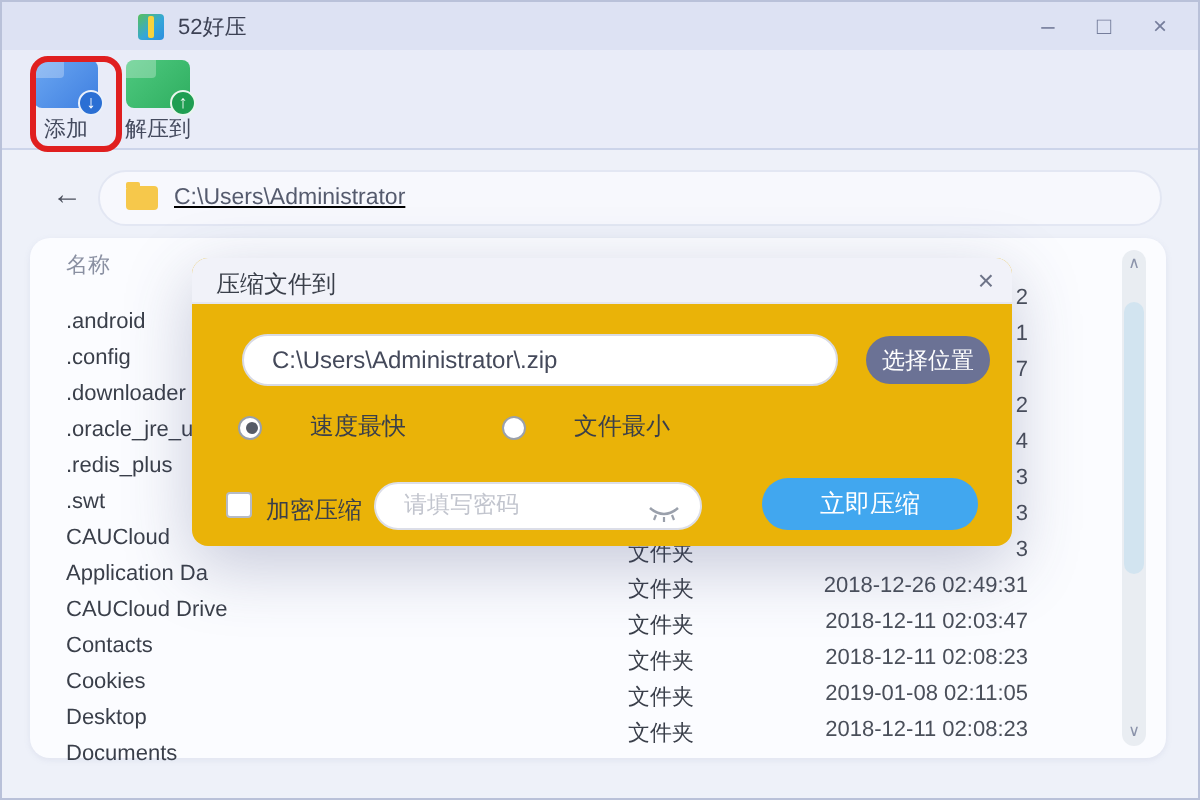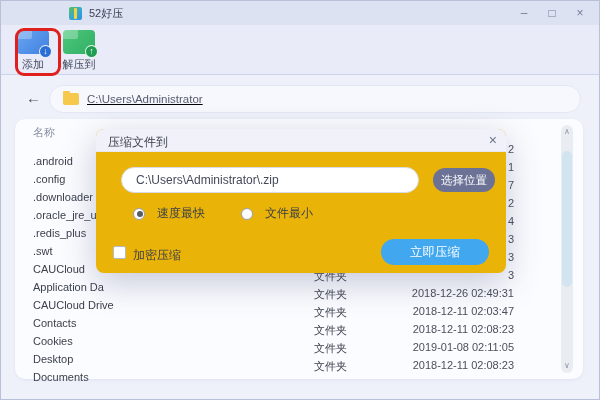--- a/index.html
+++ b/index.html
@@ -58,21 +58,21 @@
   .dialog{position:absolute;left:95px;top:128px;width:410px;height:144px;background:#eab308;
           border-radius:8px;box-shadow:0 10px 34px rgba(60,70,120,.28);}
   .dlg-header{position:absolute;left:0;top:0;width:100%;height:23px;background:#f1f2f9;
               border-radius:8px 8px 0 0;border-bottom:1px solid #e6e7ef;}
   .dlg-title{position:absolute;left:12px;top:5px;font-size:12px;color:#3a3f4a;}
   .dlg-close{position:absolute;right:9px;top:3px;font-size:14px;color:#6e7488;cursor:default;}
   .path-input{position:absolute;left:25px;top:38px;width:298px;height:26px;border:1px solid #d8dae4;
               border-radius:13px;font-size:12px;color:#44495a;padding:0 14px;background:#fff;outline:none;}
   .choose-btn{position:absolute;left:337px;top:39px;width:62px;height:24px;border:none;border-radius:12px;
               background:#6b7295;color:#fff;font-size:11.5px;cursor:default;padding:0;}
-  .radio-row{position:absolute;left:37px;top:76px;display:flex;align-items:center;gap:12px;}
+  .radio-row{position:absolute;left:23px;top:76px;display:flex;align-items:center;gap:24px;}
   .radio{width:12px;height:12px;border:1px solid #9aa0ab;border-radius:50%;background:#fff;position:relative;}
   .radio.checked::after{content:"";position:absolute;left:2.5px;top:2.5px;width:6px;height:6px;border-radius:50%;background:#565b66;}
   .radio-label{font-size:12px;color:#3a3f4a;margin-right:24px;}
   .bottom-row{position:absolute;left:0;top:110px;width:100%;height:28px;}
   .checkbox{position:absolute;left:17px;top:7px;width:13px;height:13px;border:1px solid #b5bac6;border-radius:2px;background:#fff;}
   .enc-label{position:absolute;left:37px;top:8px;font-size:12px;color:#3a3f4a;}
   .pwd-wrap{position:absolute;left:91px;top:2px;width:164px;height:24px;border:1px solid #dcdee8;border-radius:12px;background:#fff;}
   .pwd-input{position:absolute;left:12px;top:0;width:118px;height:22px;border:none;outline:none;font-size:11.5px;color:#44495a;background:transparent;}
   .pwd-input::placeholder{color:#c2c5ce;}
   .eye{position:absolute;right:10px;top:7px;}
@@ -203,17 +203,26 @@
     <button class="choose-btn">选择位置</button>
     <div class="radio-row">
       <span class="radio checked"></span>
       <span class="radio-label">速度最快</span>
       <span class="radio"></span>
       <span class="radio-label">文件最小</span>
     </div>
     <div class="bottom-row">
       <span class="checkbox"></span>
       <span class="enc-label">加密压缩</span>
+      <div class="pwd-wrap">
+        <input class="pwd-input" placeholder="请填写密码" style="">
+        <span class="eye">
+          <svg width="16" height="9" viewBox="0 0 16 9">
+            <path d="M1 1 Q8 7 15 1" fill="none" stroke="#9aa0ab" stroke-width="1.3"></path>
+            <path d="M4 4.5 L3 7 M8 5.5 L8 8 M12 4.5 L13 7" fill="none" stroke="#9aa0ab" stroke-width="1.1"></path>
+          </svg>
+        </span>
+      </div>
       <button class="go-btn">立即压缩</button>
     </div>
   </div>
 
 </div>
 
 </body></html>

